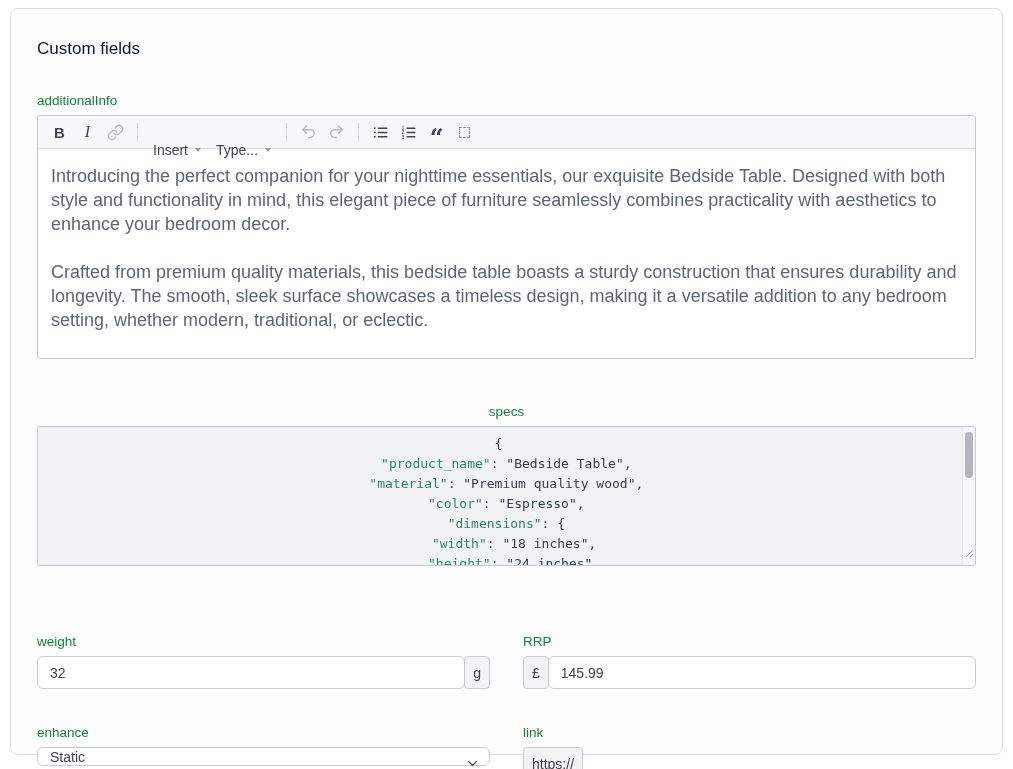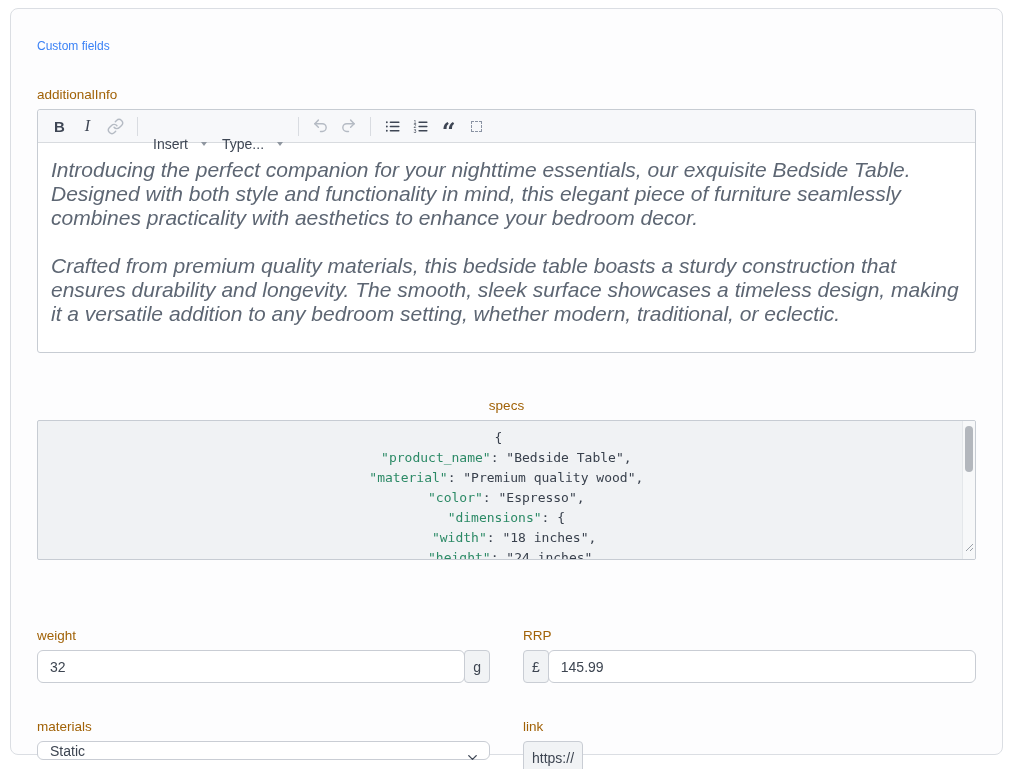--- a/index.html
+++ b/index.html
@@ -12,25 +12,25 @@
   }
   .card {
     margin:8px 10px;
     height:747px;
     background:#fdfdfe;
     border:1px solid #dbdee3;
     border-radius:8px;
     padding:30px 26px 24px;
   }
   .card-title {
-    font-size:12px; font-weight:500; color:#3b82f6;
+    font-size:17px; font-weight:500; color:#0f172a;
     margin:0 0 34px;
   }
   .field-label {
-    font-size:13.5px; color:#a16207; margin:0 0 7px;
+    font-size:13.5px; color:#15803d; margin:0 0 7px;
   }
   
   .rte { border:1px solid #c7ccd3; border-radius:3px; background:#fff; }
   .rte-toolbar {
     height:33px; display:flex; align-items:center;
     padding:0 8px; gap:1px;
     background:#f7f8fa; border-bottom:1px solid #d8dbdf;
     border-radius:3px 3px 0 0;
   }
   .tb-btn {
@@ -39,37 +39,36 @@
     border:none; background:transparent; border-radius:3px;
     color:#3e4654; font-size:14.5px; cursor:pointer;
     font-family:"Liberation Sans", sans-serif;
   }
   .tb-btn.bold { font-weight:700; font-size:15px; }
   .tb-btn.italic { font-style:italic; font-family:"Liberation Serif", serif; font-size:16px; }
   .tb-btn.gray { color:#b5bbc4; }
   .tb-btn svg { display:block; }
   .tb-sep { width:1px; height:19px; background:#d9dce1; margin:0 7px; flex:none; }
   .tb-dd {
-    display:flex; align-items:center; gap:13px;
+    display:flex; align-items:center; gap:7px;
     height:26px; padding:0 7px; border:none; background:transparent;
     color:#3e4654; font-size:14px; cursor:pointer; border-radius:3px;
     font-family:"Liberation Sans", sans-serif;
     margin-top:36px;
   }
   .caret {
     width:0; height:0; border-left:3.5px solid transparent;
     border-right:3.5px solid transparent; border-top:4px solid #8f96a0;
   }
   .quote-glyph { font-family:"DejaVu Serif", serif; font-weight:700; font-size:24px; line-height:10px; padding-top:12px; }
   .dashed-square { width:11px; height:11px; border:1px dashed #8a93a3; }
   .rte-content {
     padding:15px 13px 2px; min-height:168px;
-    font-size:21px; line-height:24px; color:#5d6673;
+    font-size:18px; line-height:24px; color:#5d6673;
     border-radius:0 0 3px 3px;
-    font-style:italic;
   }
   .rte-content p { margin:0 0 24px; }
   
   .specs-group { margin-top:45px;text-align:center; }
   .code-editor {
     position:relative; height:140px; overflow:hidden;
     background:#f0f2f4; border:1px solid #c7ccd3; border-radius:2px;
     font-family:"DejaVu Sans Mono", monospace;
     font-size:13px; line-height:20px; color:#39414d;
     padding:7px 26px 0 10px;
@@ -235,21 +234,21 @@
       <div class="field-label">RRP</div>
       <div class="input-group">
         <div class="addon left">£</div>
         <input class="text-input" type="text" value="145.99" style="">
       </div>
     </div>
   </div>
 
   <div class="grid-row row2">
     <div>
-      <div class="field-label">materials</div>
+      <div class="field-label">enhance</div>
       <div class="select-wrap">
         <select class="page-select">
           <option>Static</option>
         </select>
         <span class="select-chevron">
           <svg width="15" height="15" viewBox="0 0 24 24" fill="none" stroke="#3e4654" stroke-width="2.2" stroke-linecap="round" stroke-linejoin="round">
               <polyline points="6 9 12 15 18 9"></polyline>
             </svg>
         </span>
       </div>

